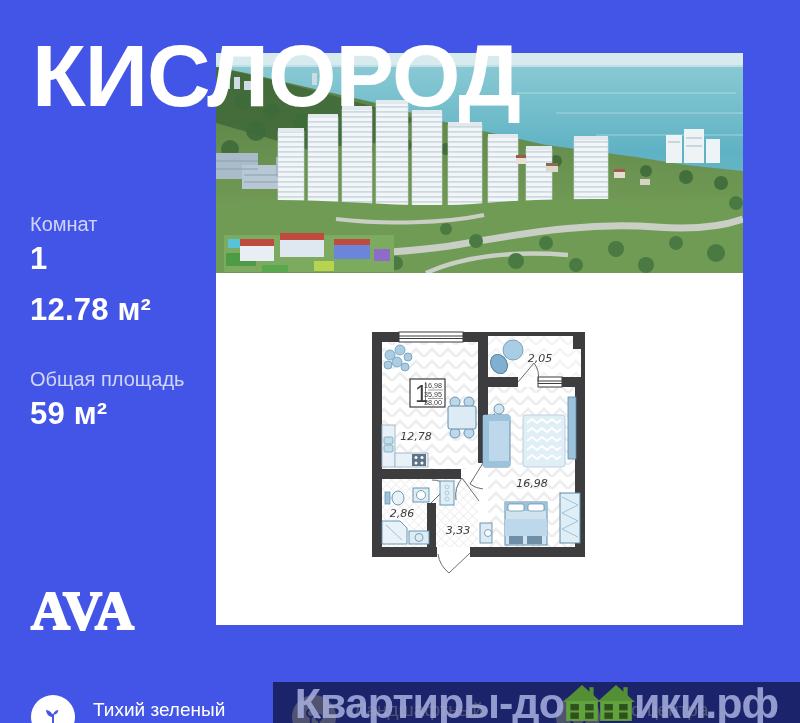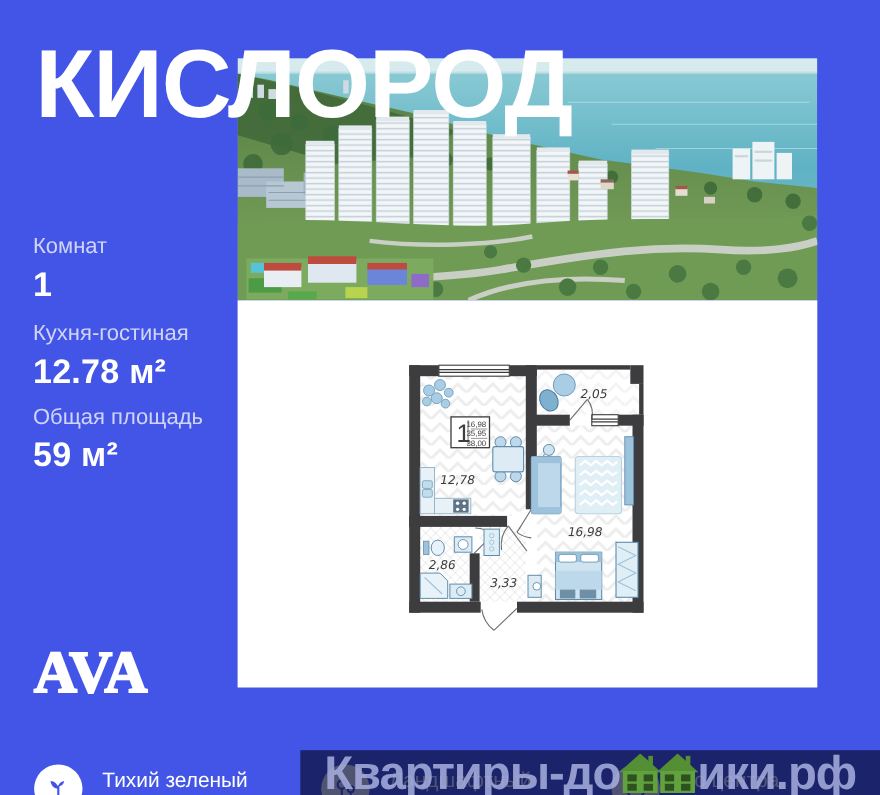--- a/index.html
+++ b/index.html
@@ -351,21 +351,20 @@
     <text x="242" y="261">3,33</text>
   </g>
 </svg>
 </div>
 
 <div class="stats feature-stats" id="stat-0" style="position:absolute;">
   <div class="stat-label">Комнат</div>
   <div class="stat-value">1</div>
 </div>
 <div class="stats" id="stat-1" style="position:absolute;">
-  <div class="stat-label">Кухня-гостиная</div>
   <div class="stat-value">12.78 м²</div>
 </div>
 <div class="stats" id="stat-2" style="position:absolute;">
   <div class="stat-label">Общая площадь</div>
   <div class="stat-value">59 м²</div>
 </div>
 
 <div class="logo">AVA</div>
 
 <div class="feature" id="feature-0">

